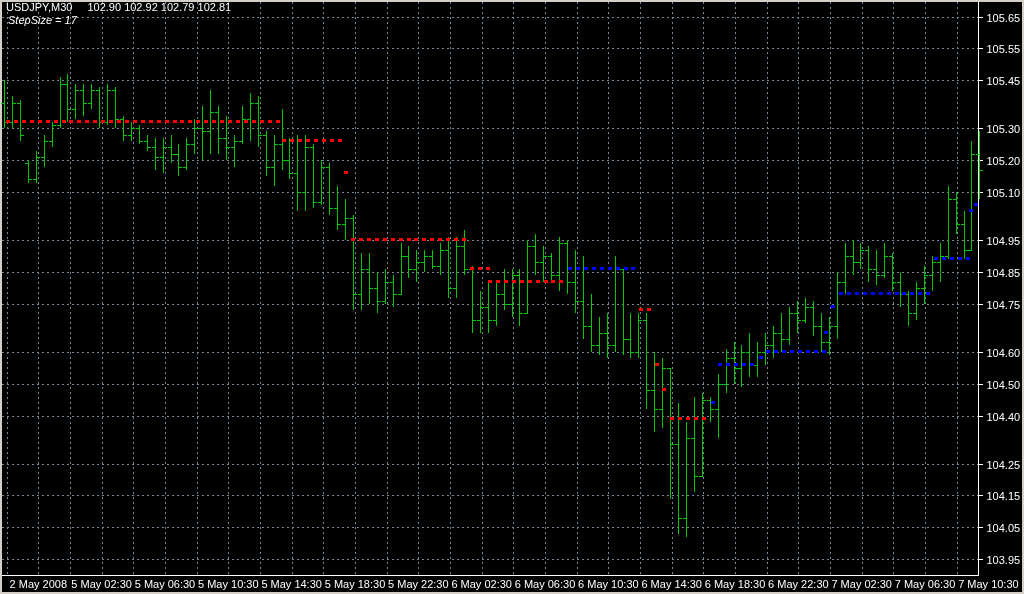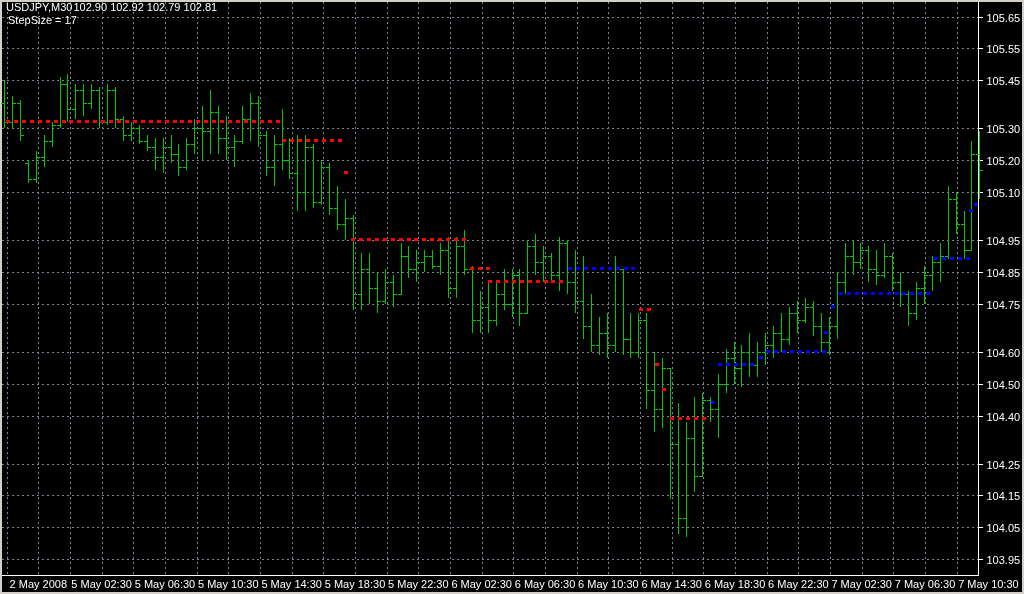--- a/index.html
+++ b/index.html
@@ -11,22 +11,22 @@
   #chart-svg{position:absolute;left:0;top:0;}
   #chart-svg text{font:11px "Liberation Sans",sans-serif;fill:#ffffff;}
   #chart-svg line.grid{stroke:#778899;stroke-width:1;stroke-dasharray:2,3;shape-rendering:crispEdges;}
   #chart-svg line.axis{stroke:#ffffff;stroke-width:1;shape-rendering:crispEdges;}
   #chart-svg line.tick{stroke:#ffffff;stroke-width:1;shape-rendering:crispEdges;}
   #chart-svg path.bars{fill:none;stroke-width:1;shape-rendering:crispEdges;}
   #title-overlay{
     position:absolute;left:6px;top:1px;color:#ffffff;
     font:11px "Liberation Sans",sans-serif;line-height:12px;white-space:nowrap;
   }
-  #title-overlay .ohlc{margin-left:1px;}
-  #title-overlay .line2{margin-left:2px;margin-top:1px;}
+  #title-overlay .ohlc{margin-left:15px;}
+  #title-overlay .line2{margin-left:2px;margin-top:1px;font-style:italic;}
   .axis-hotzone{position:absolute;background:transparent;}
   #price-axis-zone{right:0;top:0;width:46px;height:577px;}
   #time-axis-zone{left:0;bottom:0;width:1024px;height:19px;}
 </style>
 </head>
 <body>
 
 <div id="window">
   <svg id="chart-svg" width="1024" height="594">
       <rect x="2" y="2" width="1020" height="590" fill="#000000"></rect>

